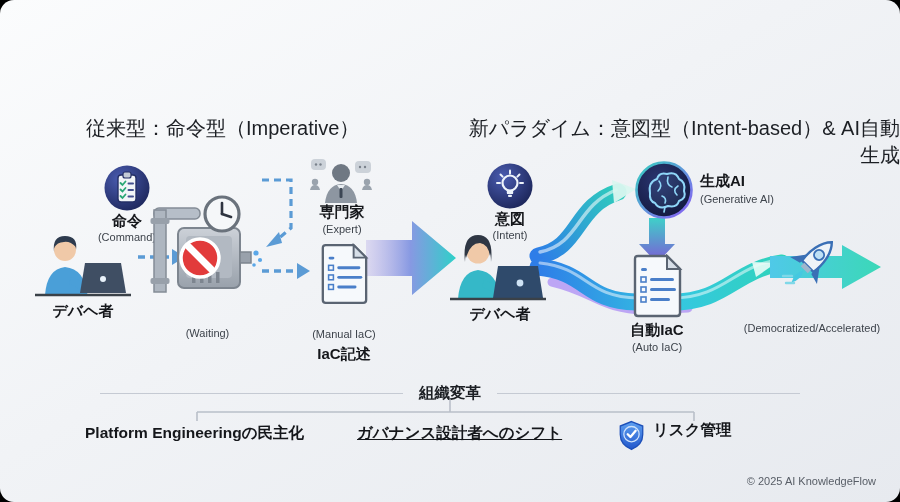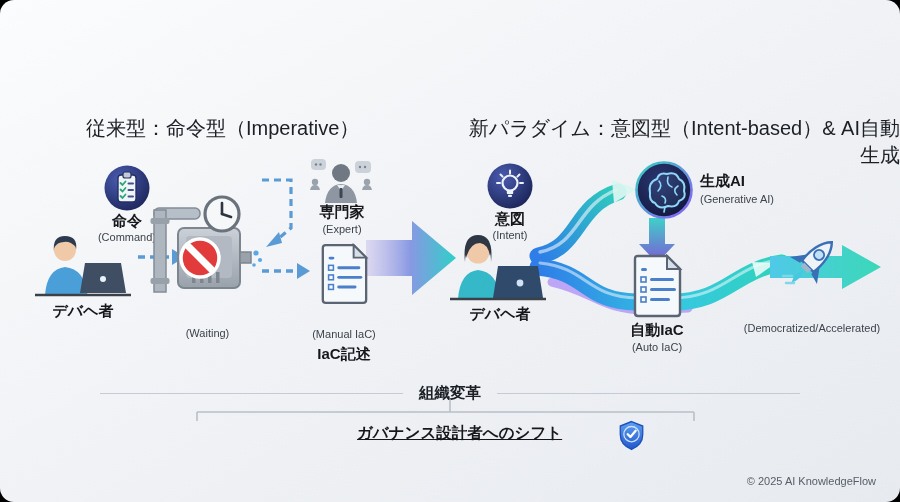--- a/index.html
+++ b/index.html
@@ -277,33 +277,35 @@
     </g>
   </svg>
   <div class="abs sub" style="left:712px;top:320px;width:200px;">(Democratized/Accelerated)</div>
 
   <div class="abs divider">
     <div class="line"></div>
     <div class="txt">組織変革</div>
     <div class="line"></div>
   </div>
 
+  <div class="abs bottom-item" style="left:85px;top:423px;">Platform Engineeringの民主化</div>
   <div class="abs bottom-item" style="left:357px;top:423px;text-decoration:underline;">ガバナンス設計者へのシフト</div>
 
   <div class="abs risk-wrap" style="left:618px;top:420px;">
     <svg width="27" height="31" viewBox="0 0 30 34">
       <defs>
           <linearGradient id="gShield" x1="0" y1="0" x2="0" y2="1">
         <stop offset="0" stop-color="#5ea0f0"></stop>
             <stop offset="1" stop-color="#2257cc"></stop>
       </linearGradient>
         </defs>
       <path d="M15,1.5 L27.5,6.5 V16 Q27.5,27.5 15,32.5 Q2.5,27.5 2.5,16 V6.5 Z" fill="url(#gShield)" stroke="#1c4fb8" stroke-width="1.4"></path>
       <circle cx="15" cy="15.5" r="8.5" fill="none" stroke="#cfe2fa" stroke-width="1.4"></circle>
       <polyline points="10.8,15.6 13.8,18.6 19.6,11.8" fill="none" stroke="#ffffff" stroke-width="2.6" stroke-linecap="round" stroke-linejoin="round"></polyline>
     </svg>
     <div>
+      <div class="bottom-item">リスク管理</div>
     </div>
   </div>
 
   <div class="abs copyright" style="right:24px;top:475px;">© 2025 AI KnowledgeFlow</div>
 
 </div>
 
 </body></html>

